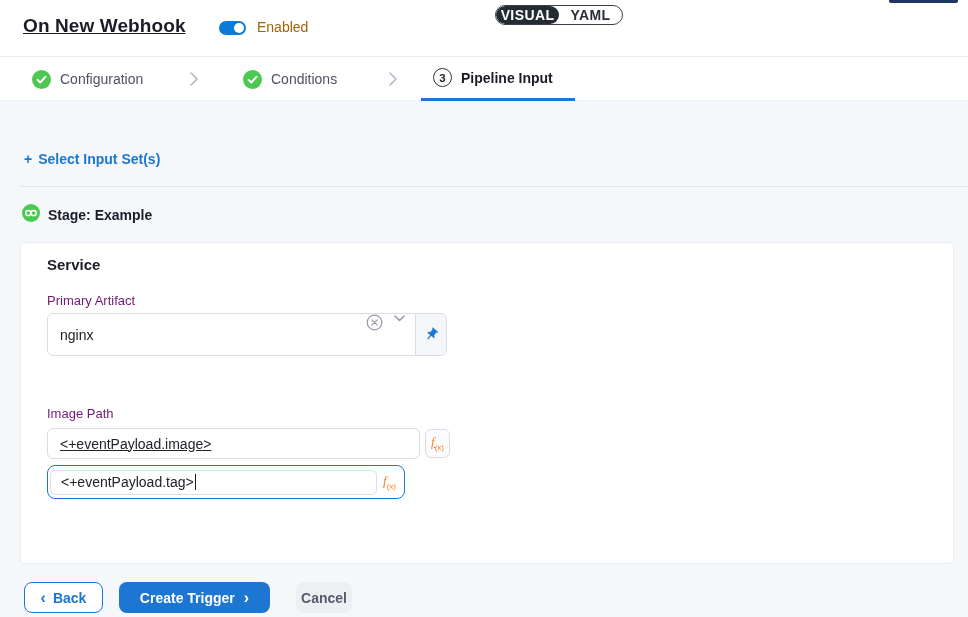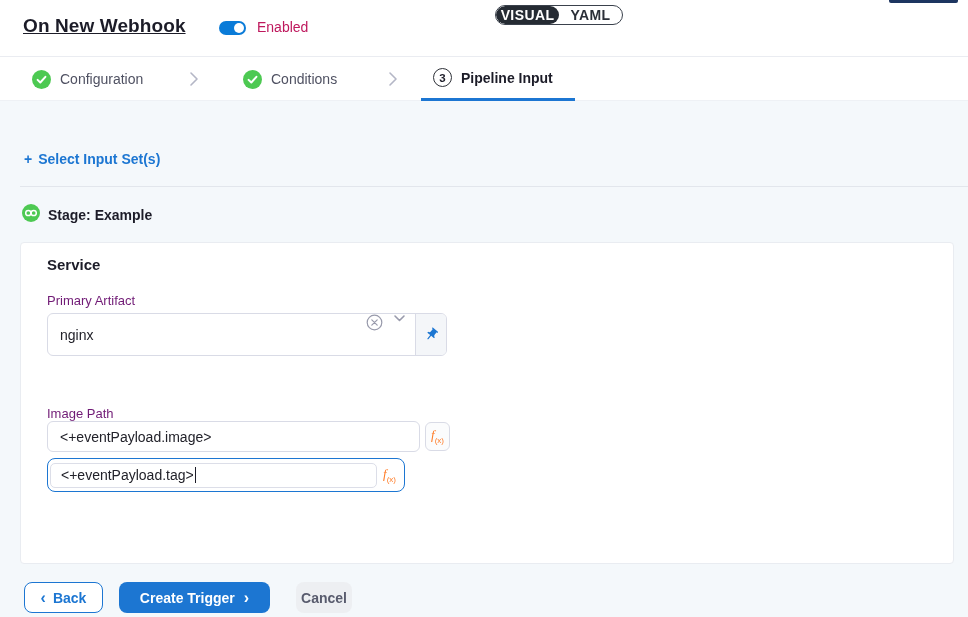--- a/index.html
+++ b/index.html
@@ -23,21 +23,21 @@
   }
   .switch {
     position:absolute; left:219px; top:21px;
     width:27px; height:14px; border-radius:8px; background:#0a7bd8; cursor:pointer;
   }
   .switch .knob {
     position:absolute; right:2px; top:2px; width:10px; height:10px;
     border-radius:50%; background:#fff;
   }
   .switch-label {
-    position:absolute; left:257px; top:19px; font-size:14px; color:#be185d;
+    position:absolute; left:257px; top:19px; font-size:14px; color:#a16207;
   }
   .pill {
     position:absolute; left:495px; top:5px; height:20px; width:128px;
     border:1px solid #3a414c; border-radius:11px; background:#fff;
     display:flex; overflow:hidden; cursor:pointer;
   }
   .pill-seg {
     flex:1; display:flex; align-items:center; justify-content:center;
     font-size:14px; font-weight:700; letter-spacing:.4px; color:#2b2f38;
   }
@@ -110,21 +110,21 @@
   }
   .icon-btn { display:flex; align-items:center; cursor:pointer; }
   .clear-icon { margin-right:10px; }
   .chev-icon { margin-right:9px; }
   .pin-box {
     width:31px; height:100%; background:#f4f6f9;
     border-left:1px solid #d9dbe6;
     display:flex; align-items:center; justify-content:center; cursor:pointer;
   }
 
-  .row2 { display:flex; align-items:center; }
+  .row2 { margin-top:7px; display:flex; align-items:center;text-decoration:underline; }
   .row2 input {
     width:373px; height:31px; border:1px solid #d9dbe6; border-radius:6px;
     outline:none; padding:0 12px; font-size:14px; color:#22222a;
     font-family:"Liberation Sans", sans-serif; background:#fff;
   }
   .fx-box {
     margin-left:5px; width:25px; height:29px;
     border:1px solid #d9dbe6; border-radius:6px; background:#fbfcfd;
     display:flex; align-items:center; justify-content:center; cursor:pointer;
   }

